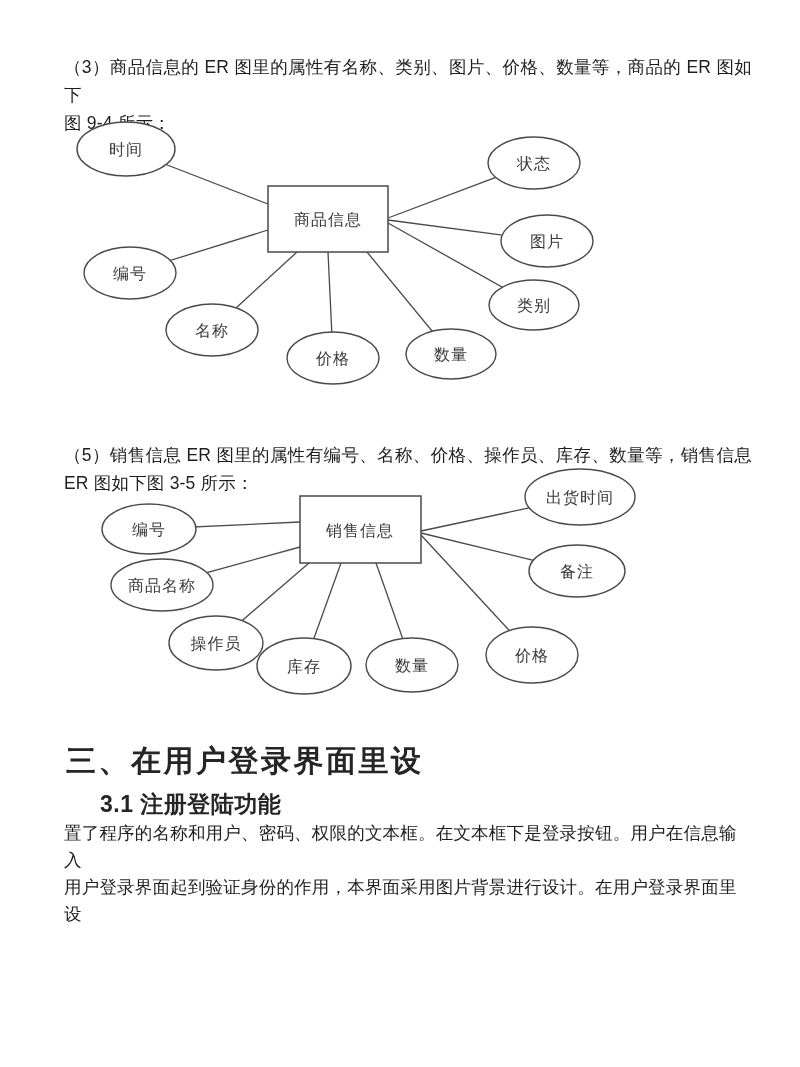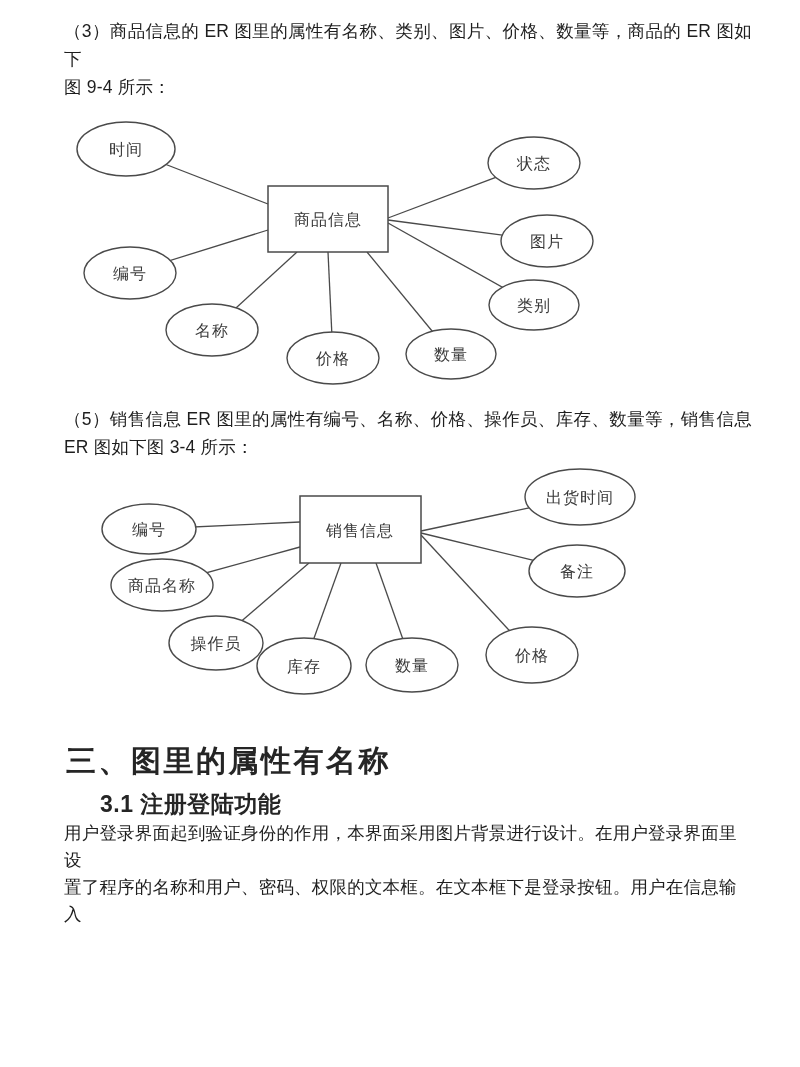--- a/index.html
+++ b/index.html
@@ -14,20 +14,21 @@
     color: #1e1e1e;
   }
   .para {
     position: absolute;
     left: 64px;
     width: 688px;
     font-size: 17.5px;
     line-height: 28px;
     letter-spacing: 0.2px;
     text-align: justify;
+    margin-top: 36px;
   }
   .para .line { white-space: nowrap; }
   .para .line.full { text-align: justify; text-align-last: justify; white-space: normal; }
   .er-svg { position: absolute; }
   .er-edge { stroke: #4a4a4a; stroke-width: 1.3; fill: none; }
   .er-node { fill: #ffffff; stroke: #4a4a4a; stroke-width: 1.4; }
   .er-entity { fill: #ffffff; stroke: #4a4a4a; stroke-width: 1.5; }
   .er-label {
     font-size: 16px;
     fill: #3a3a3a;
@@ -99,21 +100,21 @@
     <ellipse class="er-node" cx="547" cy="241" rx="46" ry="26"></ellipse>
     <text class="er-label" x="547" y="247" text-anchor="middle">图片</text>
     <ellipse class="er-node" cx="534" cy="305" rx="45" ry="25"></ellipse>
     <text class="er-label" x="534" y="311" text-anchor="middle">类别</text>
     <rect class="er-entity" x="268" y="186" width="120" height="66"></rect>
     <text class="er-label" x="328" y="225" text-anchor="middle">商品信息</text>
   </svg>
 
   <div class="para" style="top:405px;">
     <div class="line full">（5）销售信息 ER 图里的属性有编号、名称、价格、操作员、库存、数量等，销售信息</div>
-    <div class="line">ER 图如下图 3-4 所示：</div>
+    <div class="line">ER 图如下图 3-5 所示：</div>
   </div>
 
   <svg class="er-svg" style="left:90px; top:465px; width:555px; height:240px;" viewBox="90 465 555 240">
     <g>
       <line class="er-edge" x1="300" y1="522" x2="149" y2="529"></line>
       <line class="er-edge" x1="300" y1="547" x2="162" y2="585"></line>
       <line class="er-edge" x1="309" y1="563" x2="216" y2="643"></line>
       <line class="er-edge" x1="341" y1="563" x2="304" y2="666"></line>
       <line class="er-edge" x1="376" y1="563" x2="412" y2="665"></line>
       <line class="er-edge" x1="421" y1="531" x2="580" y2="497"></line>
@@ -133,20 +134,20 @@
     <ellipse class="er-node" cx="532" cy="655" rx="46" ry="28"></ellipse>
     <text class="er-label" x="532" y="661" text-anchor="middle">价格</text>
     <ellipse class="er-node" cx="577" cy="571" rx="48" ry="26"></ellipse>
     <text class="er-label" x="577" y="577" text-anchor="middle">备注</text>
     <ellipse class="er-node" cx="580" cy="497" rx="55" ry="28"></ellipse>
     <text class="er-label" x="580" y="503" text-anchor="middle">出货时间</text>
     <rect class="er-entity" x="300" y="496" width="121" height="67"></rect>
     <text class="er-label" x="360" y="536" text-anchor="middle">销售信息</text>
   </svg>
 
-  <div class="heading1">三、图里的属性有名称</div>
+  <div class="heading1">三、在用户登录界面里设</div>
   <div class="heading2">3.1 注册登陆功能</div>
   <div class="bodytext">
+    <div class="line">置了程序的名称和用户、密码、权限的文本框。在文本框下是登录按钮。用户在信息输入</div>
     <div class="line">用户登录界面起到验证身份的作用，本界面采用图片背景进行设计。在用户登录界面里设</div>
-    <div class="line">置了程序的名称和用户、密码、权限的文本框。在文本框下是登录按钮。用户在信息输入</div>
   </div>
 
 </div>
 
 </body></html>

